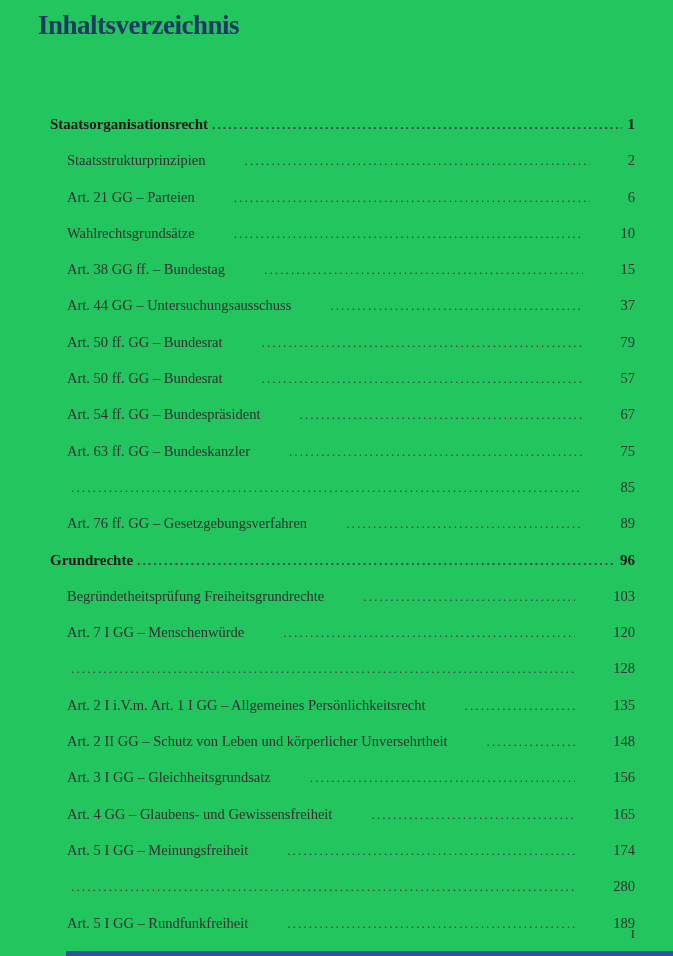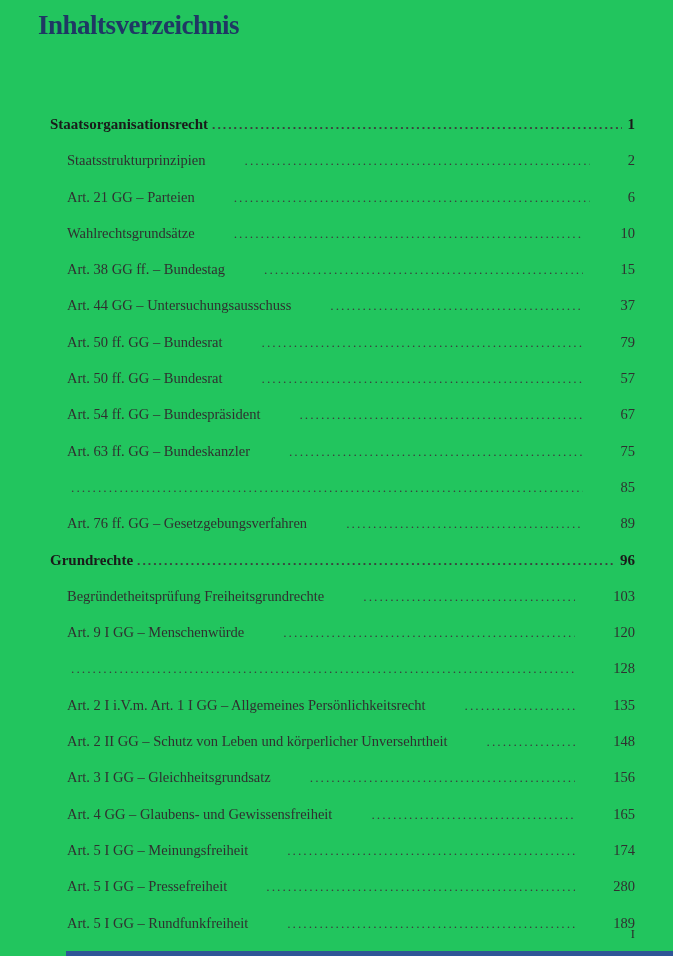--- a/index.html
+++ b/index.html
@@ -156,21 +156,21 @@
     <span class="toc-label">Grundrechte</span>
     <span class="toc-leader">........................................................................................................................................................................................................</span>
     <span class="toc-page-num">96</span>
   </div>
       <div class="toc-row level2">
     <span class="toc-label">Begründetheitsprüfung Freiheitsgrundrechte</span>
     <span class="toc-leader">........................................................................................................................................................................................................</span>
     <span class="toc-page-num">103</span>
   </div>
       <div class="toc-row level2">
-    <span class="toc-label">Art. 9 I GG – Menschenwürde</span>
+    <span class="toc-label">Art. 7 I GG – Menschenwürde</span>
     <span class="toc-leader">........................................................................................................................................................................................................</span>
     <span class="toc-page-num">120</span>
   </div>
       <div class="toc-row level2">
     <span class="toc-leader">........................................................................................................................................................................................................</span>
     <span class="toc-page-num">128</span>
   </div>
       <div class="toc-row level2">
     <span class="toc-label">Art. 2 I i.V.m. Art. 1 I GG – Allgemeines Persönlichkeitsrecht</span>
     <span class="toc-leader">........................................................................................................................................................................................................</span>
@@ -190,21 +190,20 @@
     <span class="toc-label">Art. 4 GG – Glaubens- und Gewissensfreiheit</span>
     <span class="toc-leader">........................................................................................................................................................................................................</span>
     <span class="toc-page-num">165</span>
   </div>
       <div class="toc-row level2">
     <span class="toc-label">Art. 5 I GG – Meinungsfreiheit</span>
     <span class="toc-leader">........................................................................................................................................................................................................</span>
     <span class="toc-page-num">174</span>
   </div>
       <div class="toc-row level2">
-    <span class="toc-label">Art. 5 I GG – Pressefreiheit</span>
     <span class="toc-leader">........................................................................................................................................................................................................</span>
     <span class="toc-page-num">280</span>
   </div>
       <div class="toc-row level2">
     <span class="toc-label">Art. 5 I GG – Rundfunkfreiheit</span>
     <span class="toc-leader">........................................................................................................................................................................................................</span>
     <span class="toc-page-num">189</span>
   </div>
     </div>
 

